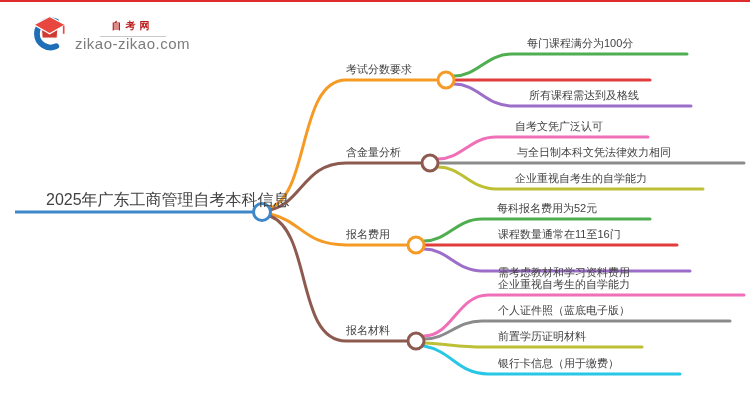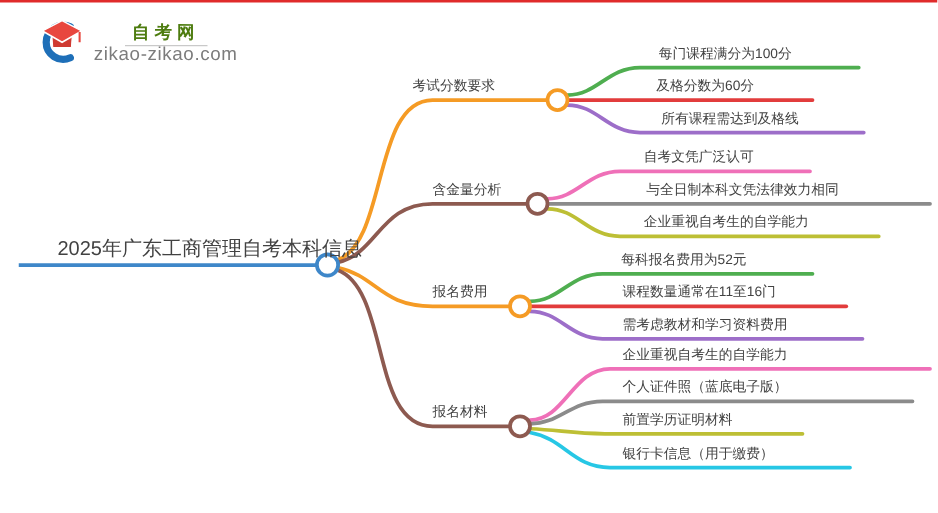--- a/index.html
+++ b/index.html
@@ -22,21 +22,21 @@
     cursor:default;
   }
   .node.root{font-size:16px;margin-left:26px;}
   .logo{
     position:absolute;left:28px;top:12px;
     display:flex;align-items:center;gap:7px;
   }
   .logo-icon{width:40px;height:38px;}
   .logo-col{display:flex;flex-direction:column;align-items:center;}
   .logo-title{
-    font-size:14px;font-weight:bold;color:#4d7c0f;
+    font-size:10px;font-weight:bold;color:#b91c1c;
     letter-spacing:4px;line-height:17px;
   }
   .logo-divider{width:66px;height:1px;background:#c9c9c9;margin:2px 0 1px 0;}
   .logo-domain{font-size:15px;color:#7c7c7c;letter-spacing:0.5px;line-height:11px;}
 </style>
 </head>
 <body>
 
 <div class="stage">
 
@@ -82,35 +82,34 @@
 
     <circle cx="262" cy="210" r="8.5" fill="#ffffff" stroke-width="3" stroke="#3e87c9"></circle>
     <circle cx="446" cy="78" r="8" fill="#ffffff" stroke-width="3" stroke="#f59b25"></circle>
     <circle cx="430" cy="161" r="8" fill="#ffffff" stroke-width="3" stroke="#8d5a50"></circle>
     <circle cx="416" cy="243" r="8" fill="#ffffff" stroke-width="3" stroke="#f59b25"></circle>
     <circle cx="416" cy="339" r="8" fill="#ffffff" stroke-width="3" stroke="#8d5a50"></circle>
   </svg>
 
   <div class="node root" style="left:20px;top:188px">2025年广东工商管理自考本科信息</div>
 
-  <div class="node" style="left:330px;top:57px">考试分数要求</div>
+  <div class="node" style="left:346px;top:57px">考试分数要求</div>
   <div class="node" style="left:346px;top:140px">含金量分析</div>
   <div class="node" style="left:346px;top:222px">报名费用</div>
   <div class="node" style="left:346px;top:318px">报名材料</div>
 
   <div class="node" style="left:527px;top:31px">每门课程满分为100分</div>
-  <div class="node" style="left:525px;top:57px">及格分数为60分</div>
   <div class="node" style="left:529px;top:83px">所有课程需达到及格线</div>
 
   <div class="node" style="left:515px;top:114px">自考文凭广泛认可</div>
   <div class="node" style="left:517px;top:140px">与全日制本科文凭法律效力相同</div>
   <div class="node" style="left:515px;top:166px">企业重视自考生的自学能力</div>
 
   <div class="node" style="left:497px;top:196px">每科报名费用为52元</div>
   <div class="node" style="left:498px;top:222px">课程数量通常在11至16门</div>
-  <div class="node" style="left:498px;top:248px">需考虑教材和学习资料费用</div>
+  <div class="node" style="left:498px;top:260px">需考虑教材和学习资料费用</div>
 
   <div class="node" style="left:498px;top:272px">企业重视自考生的自学能力</div>
   <div class="node" style="left:498px;top:298px">个人证件照（蓝底电子版）</div>
   <div class="node" style="left:498px;top:324px">前置学历证明材料</div>
   <div class="node" style="left:498px;top:351px">银行卡信息（用于缴费）</div>
 
 </div>
 
 </body></html>

